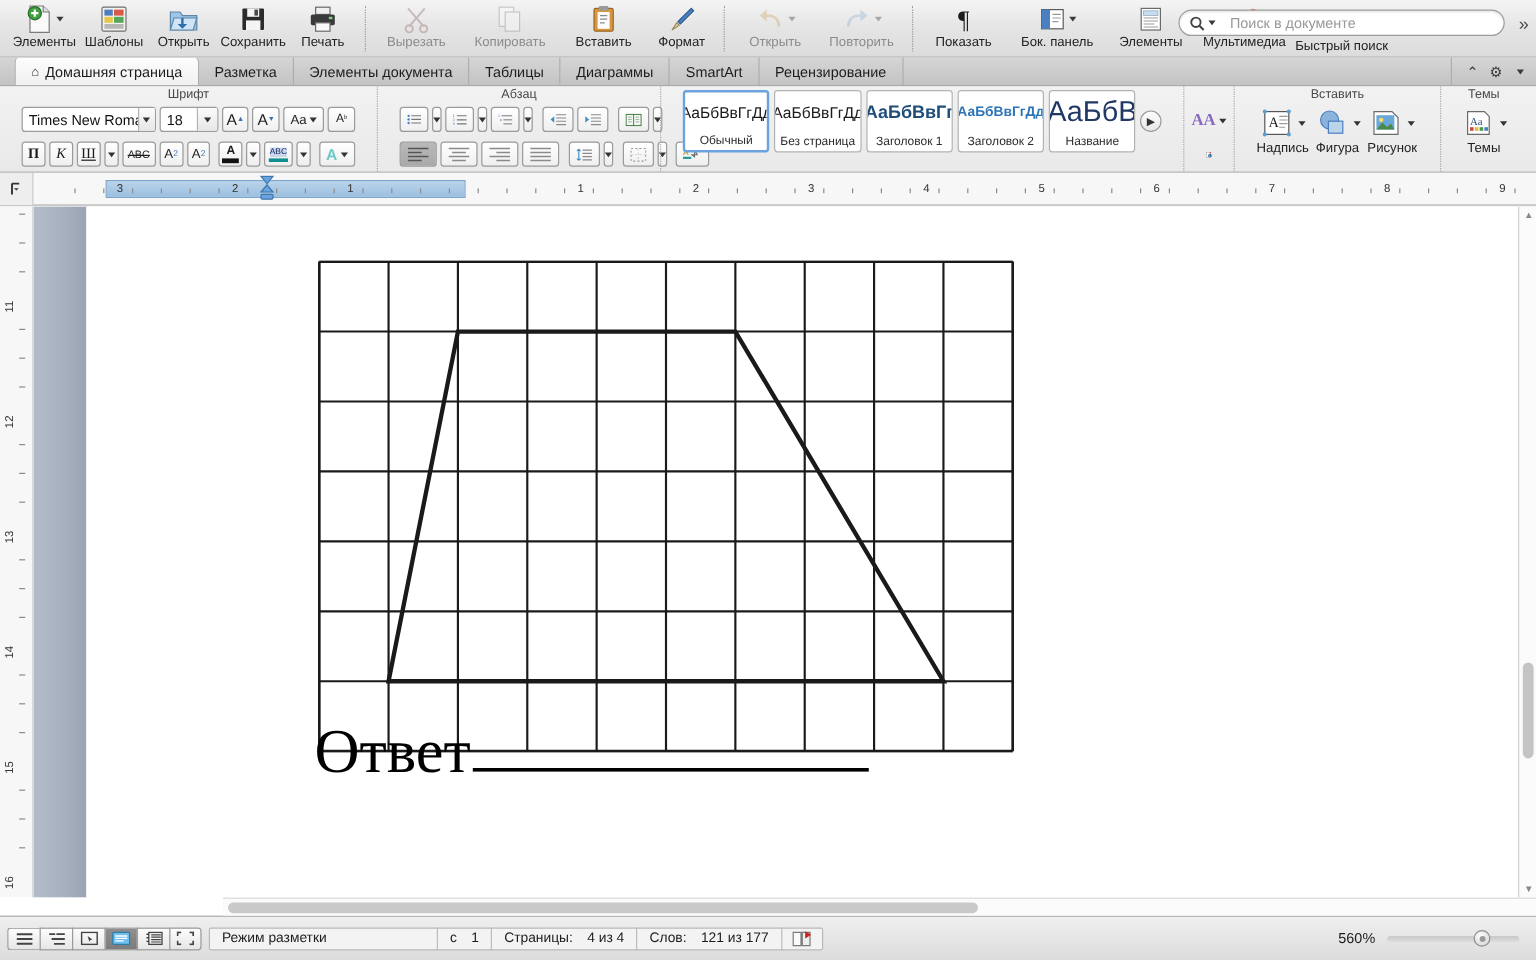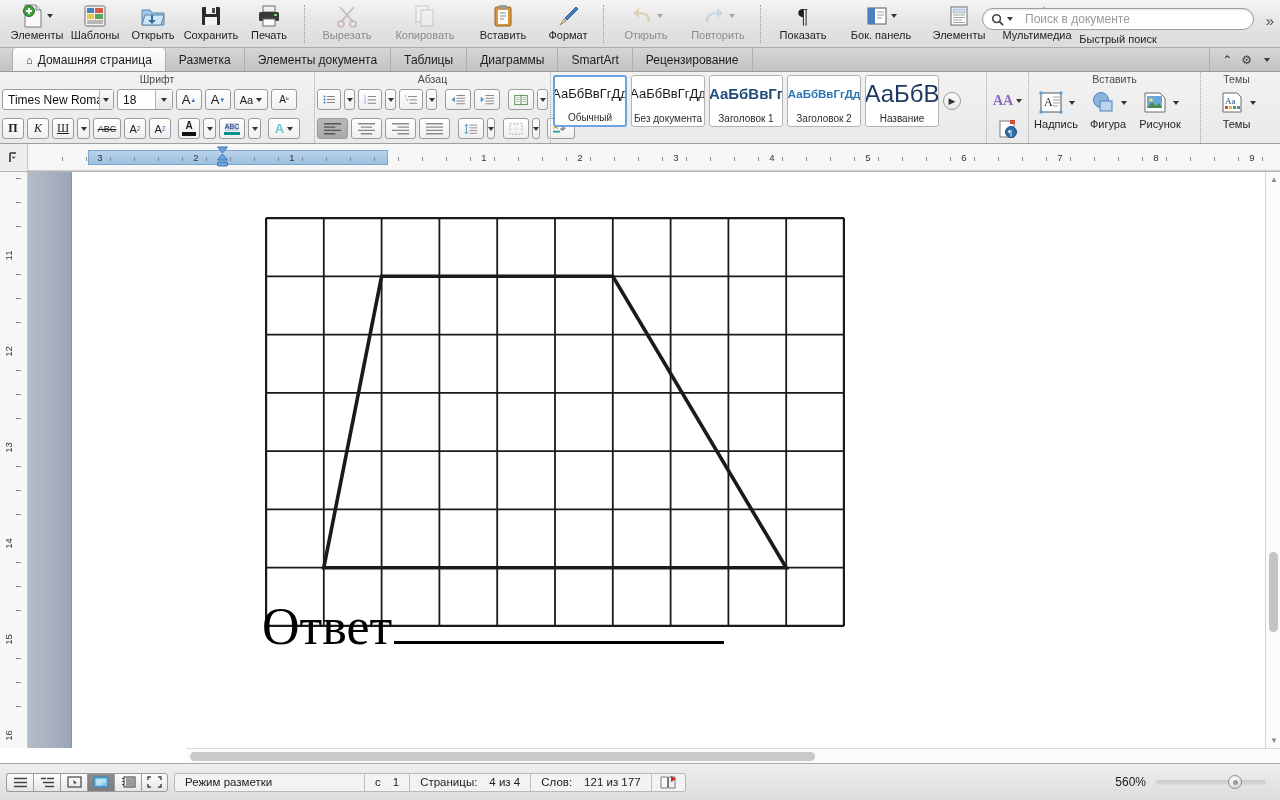--- a/index.html
+++ b/index.html
@@ -80,21 +80,21 @@
                   padding-right: 10px; border-left:1px solid #aeaeae; padding-left: 12px;}
   .tabbar-right span { font-size: 12px; color:#3a3a3a; }
 
   
   .ribbon {
     height: 72px;
     background: linear-gradient(180deg,#f2f2f2 0%,#e9e9e9 100%);
     border-bottom: 1px solid #9e9e9e;
     display: flex; align-items: stretch; position: relative;
   }
-  .rgroup { display: flex; flex-direction: column; padding: 0 2px; position: relative; }
+  .rgroup { display: flex; flex-direction: column; padding: 0 18px; position: relative; }
   .rgroup + .rgroup { border-left: 1px dotted #a8a8a8; }
   .rgroup .gtitle {
     font-size: 10.5px; color: #4a4a4a; text-align: center; height: 13px;
     line-height: 13px; margin-top: 1px;
   }
   .rrow { display: flex; align-items: center; gap: 3px; height: 27px; }
   .rrow.r1 { margin-bottom: 2px; }
 
   .ctl {
     height: 21px; border: 1px solid #9b9b9b; border-radius: 3px;
@@ -664,21 +664,21 @@
     </div>
 
     <div class="rgroup" style="width:436px">
       <div class="styles-row">
         <div class="stylecard sel">
           <div class="prev" style="font-size:13px">АаБбВвГгДд</div>
           <div class="nm">Обычный</div>
         </div>
         <div class="stylecard">
           <div class="prev" style="font-size:13px">АаБбВвГгДд</div>
-          <div class="nm">Без документа</div>
+          <div class="nm">Без страница</div>
         </div>
         <div class="stylecard">
           <div class="prev" style="font-size:15px;font-weight:bold;color:#1f4e79">АаБбВвГг</div>
           <div class="nm">Заголовок 1</div>
         </div>
         <div class="stylecard">
           <div class="prev" style="font-size:11.5px;font-weight:bold;color:#2e75b6">АаБбВвГгДд</div>
           <div class="nm">Заголовок 2</div>
         </div>
         <div class="stylecard">

